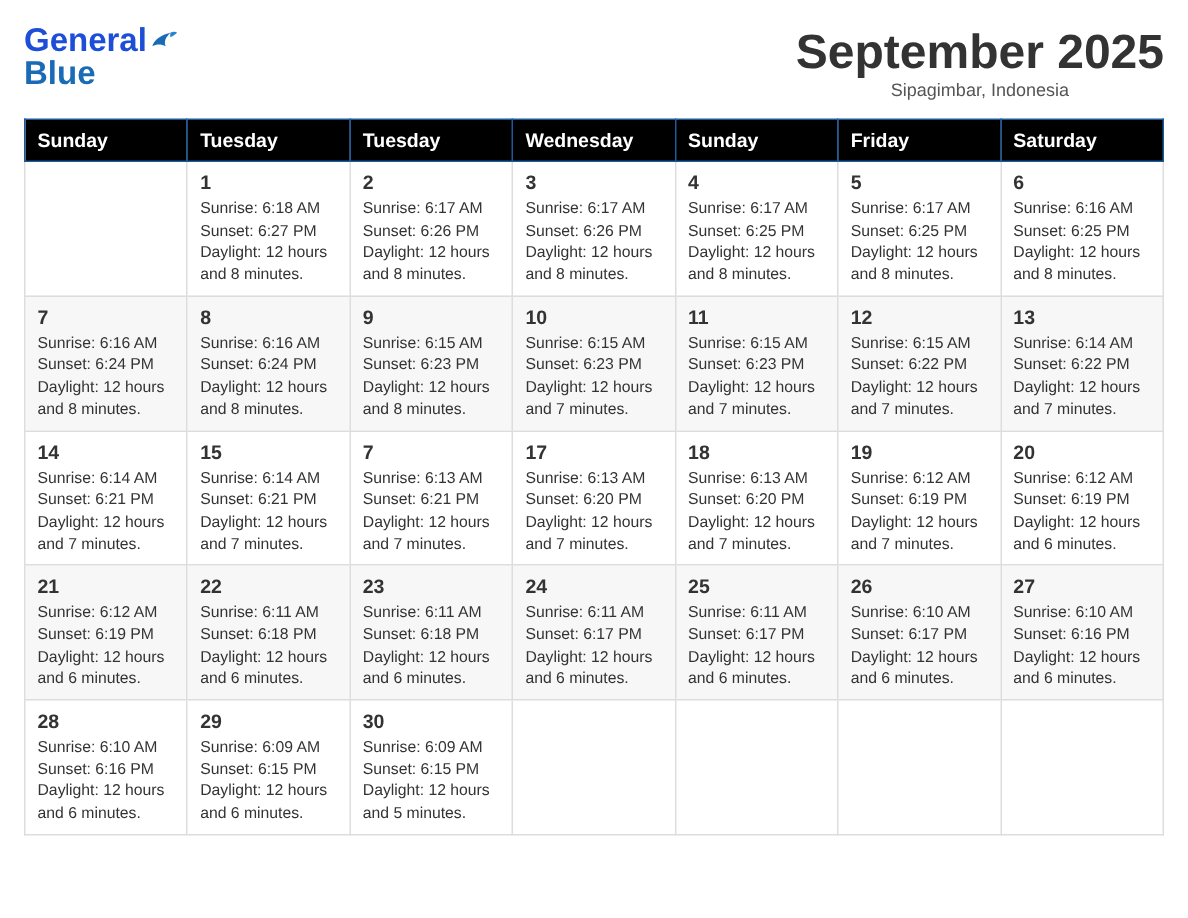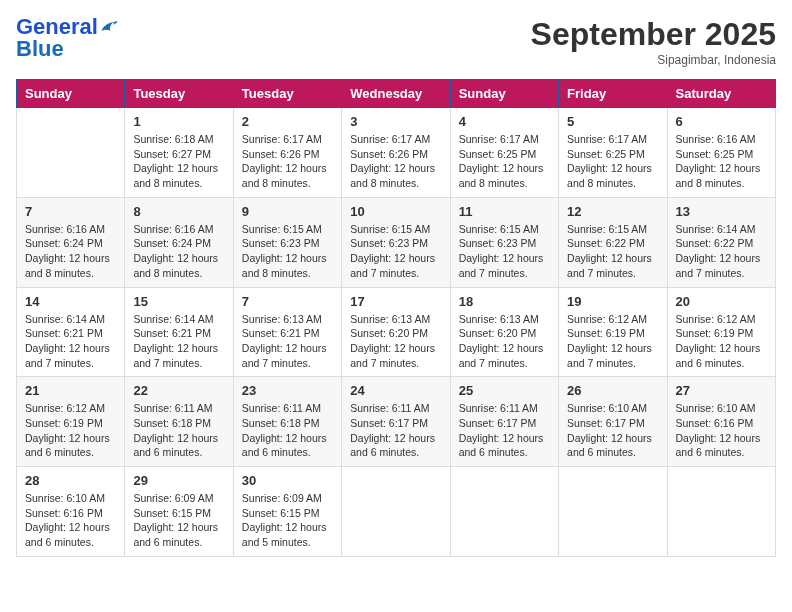--- a/index.html
+++ b/index.html
@@ -36,21 +36,21 @@
     .logo-icon {
       width: 18px;
       height: 14px;
       margin-left: 2px;
     }
     .logo-row {
       display: flex;
       align-items: center;
     }
     .title-section {
-      text-align: right;
+      text-align: center;
     }
     .month-title {
       font-size: 32px;
       font-weight: bold;
       color: #333;
     }
     .location {
       font-size: 12px;
       color: #555;
     }
@@ -86,21 +86,21 @@
     .day-info {
       font-size: 10.5px;
       color: #333;
       line-height: 1.4;
     }
     .empty-cell {
       background: #fafafa;
     }
     tr:nth-child(odd) td { background: #fff; }
     tr:nth-child(even) td { background: #f7f7f7; }
-    .calendar thead tr th { background: #be185d; }
+    .calendar thead tr th { background: #000000; }
   </style>
 </head>
 <body>
 
 <div class="header">
   <div class="logo">
     <div class="logo-row">
       <span class="logo-text">
         <span class="general">General</span>
       </span>

